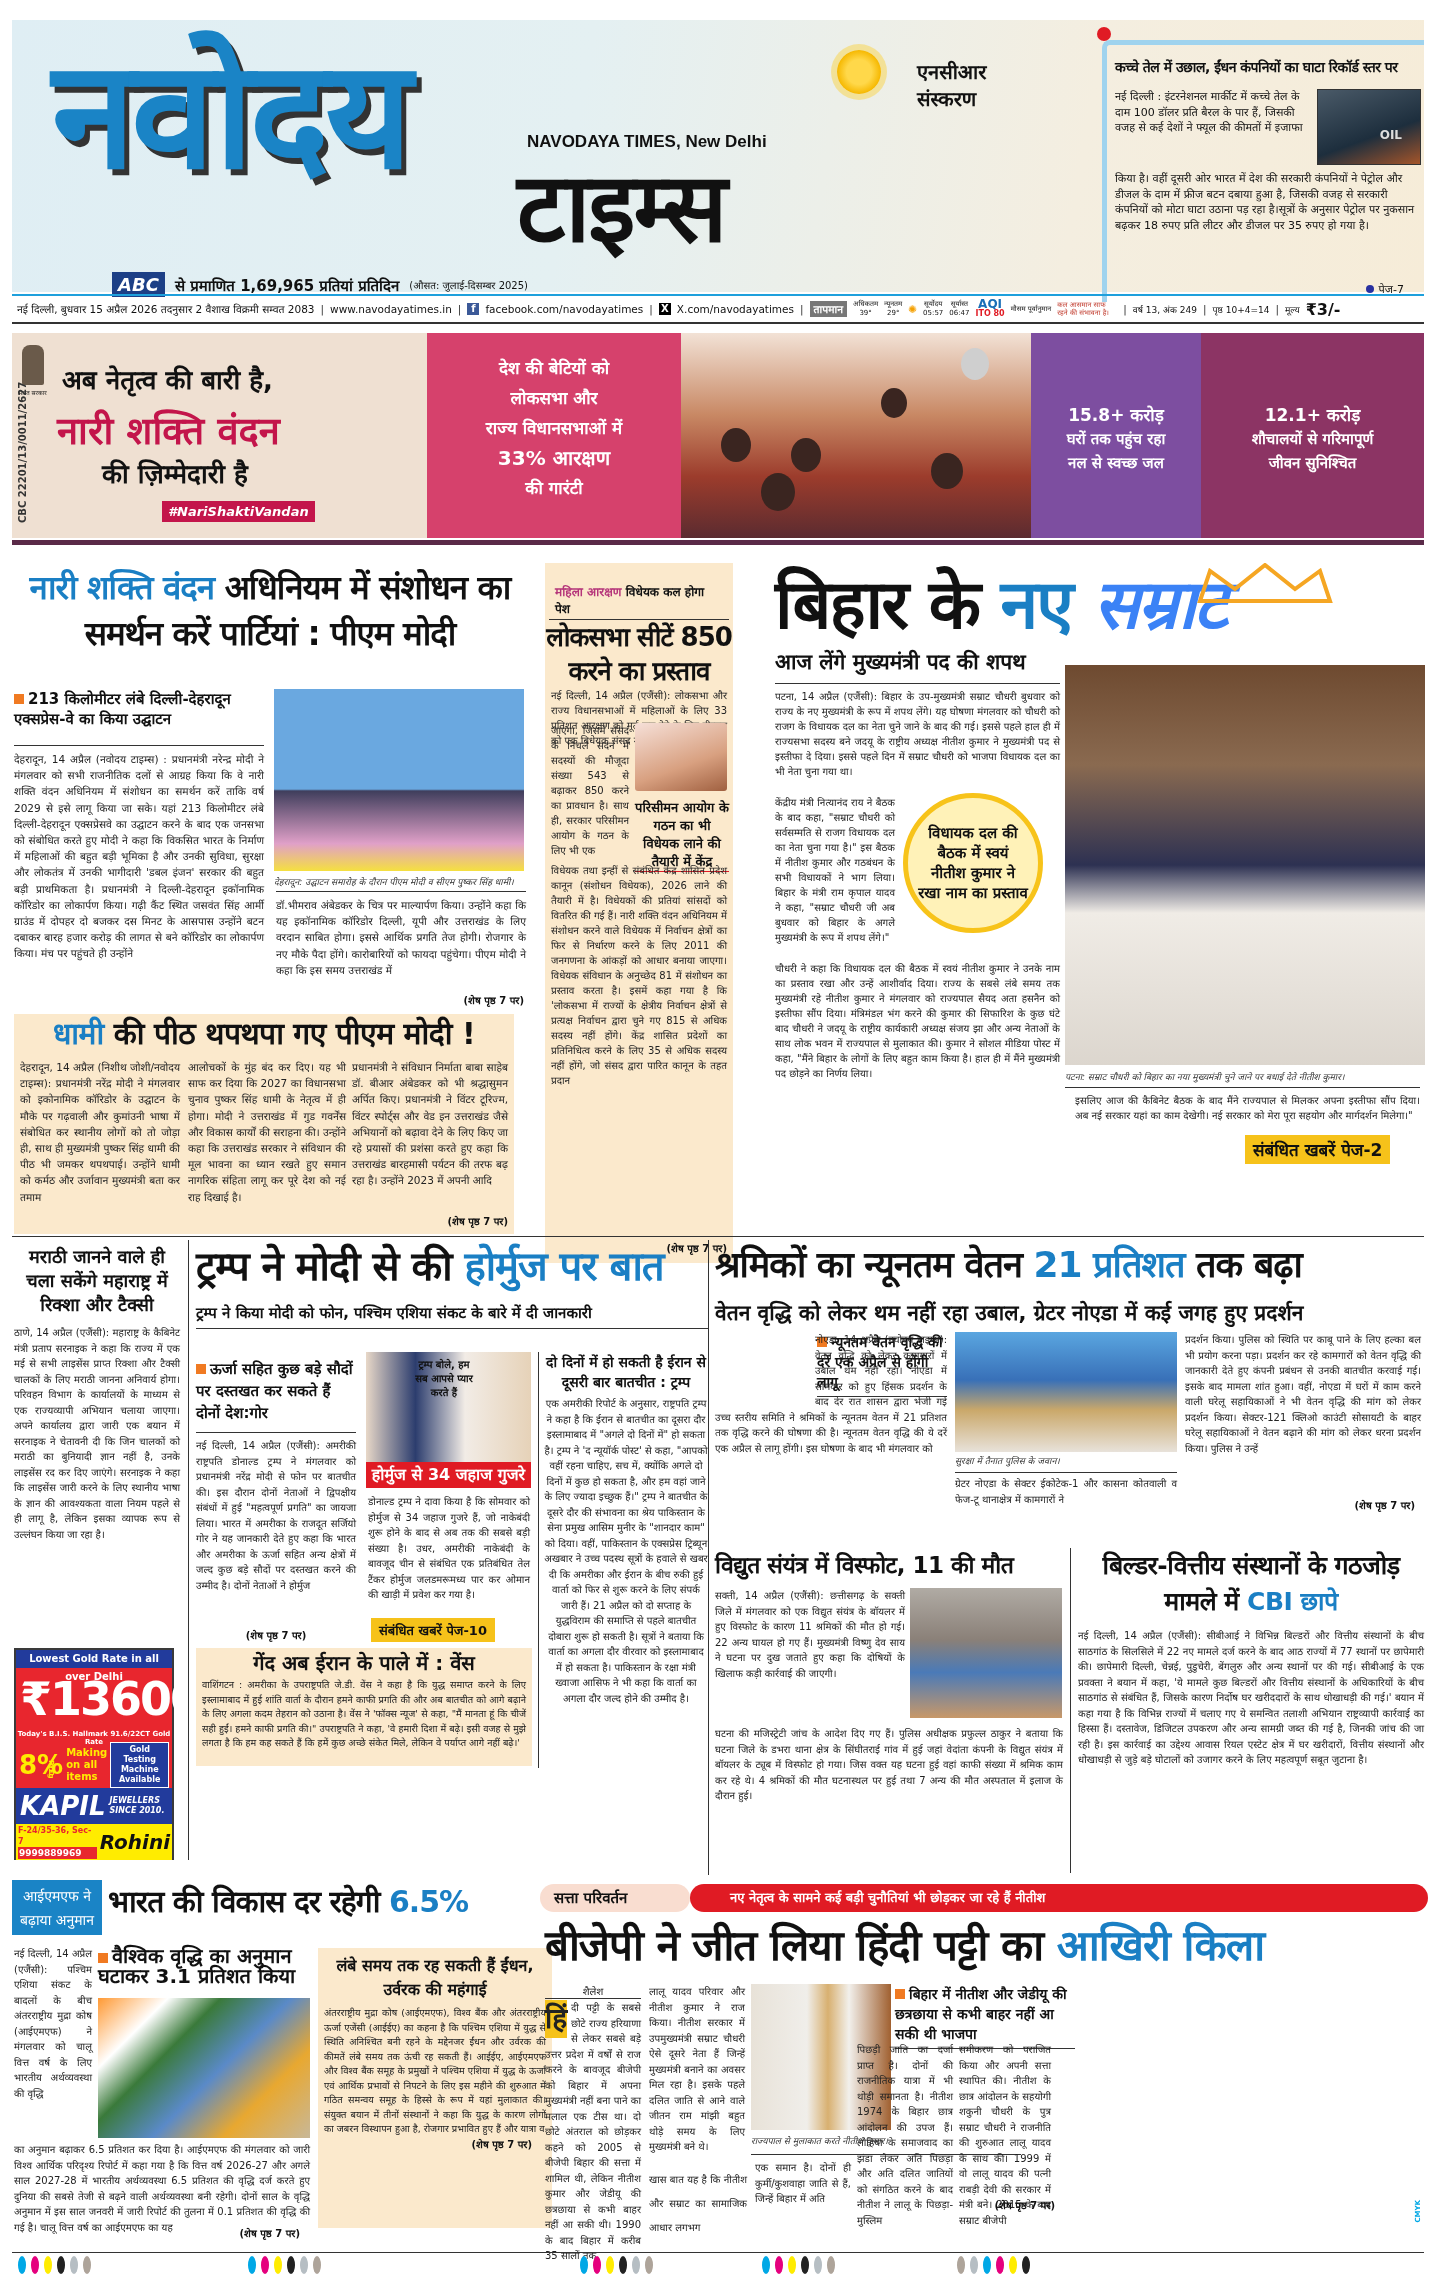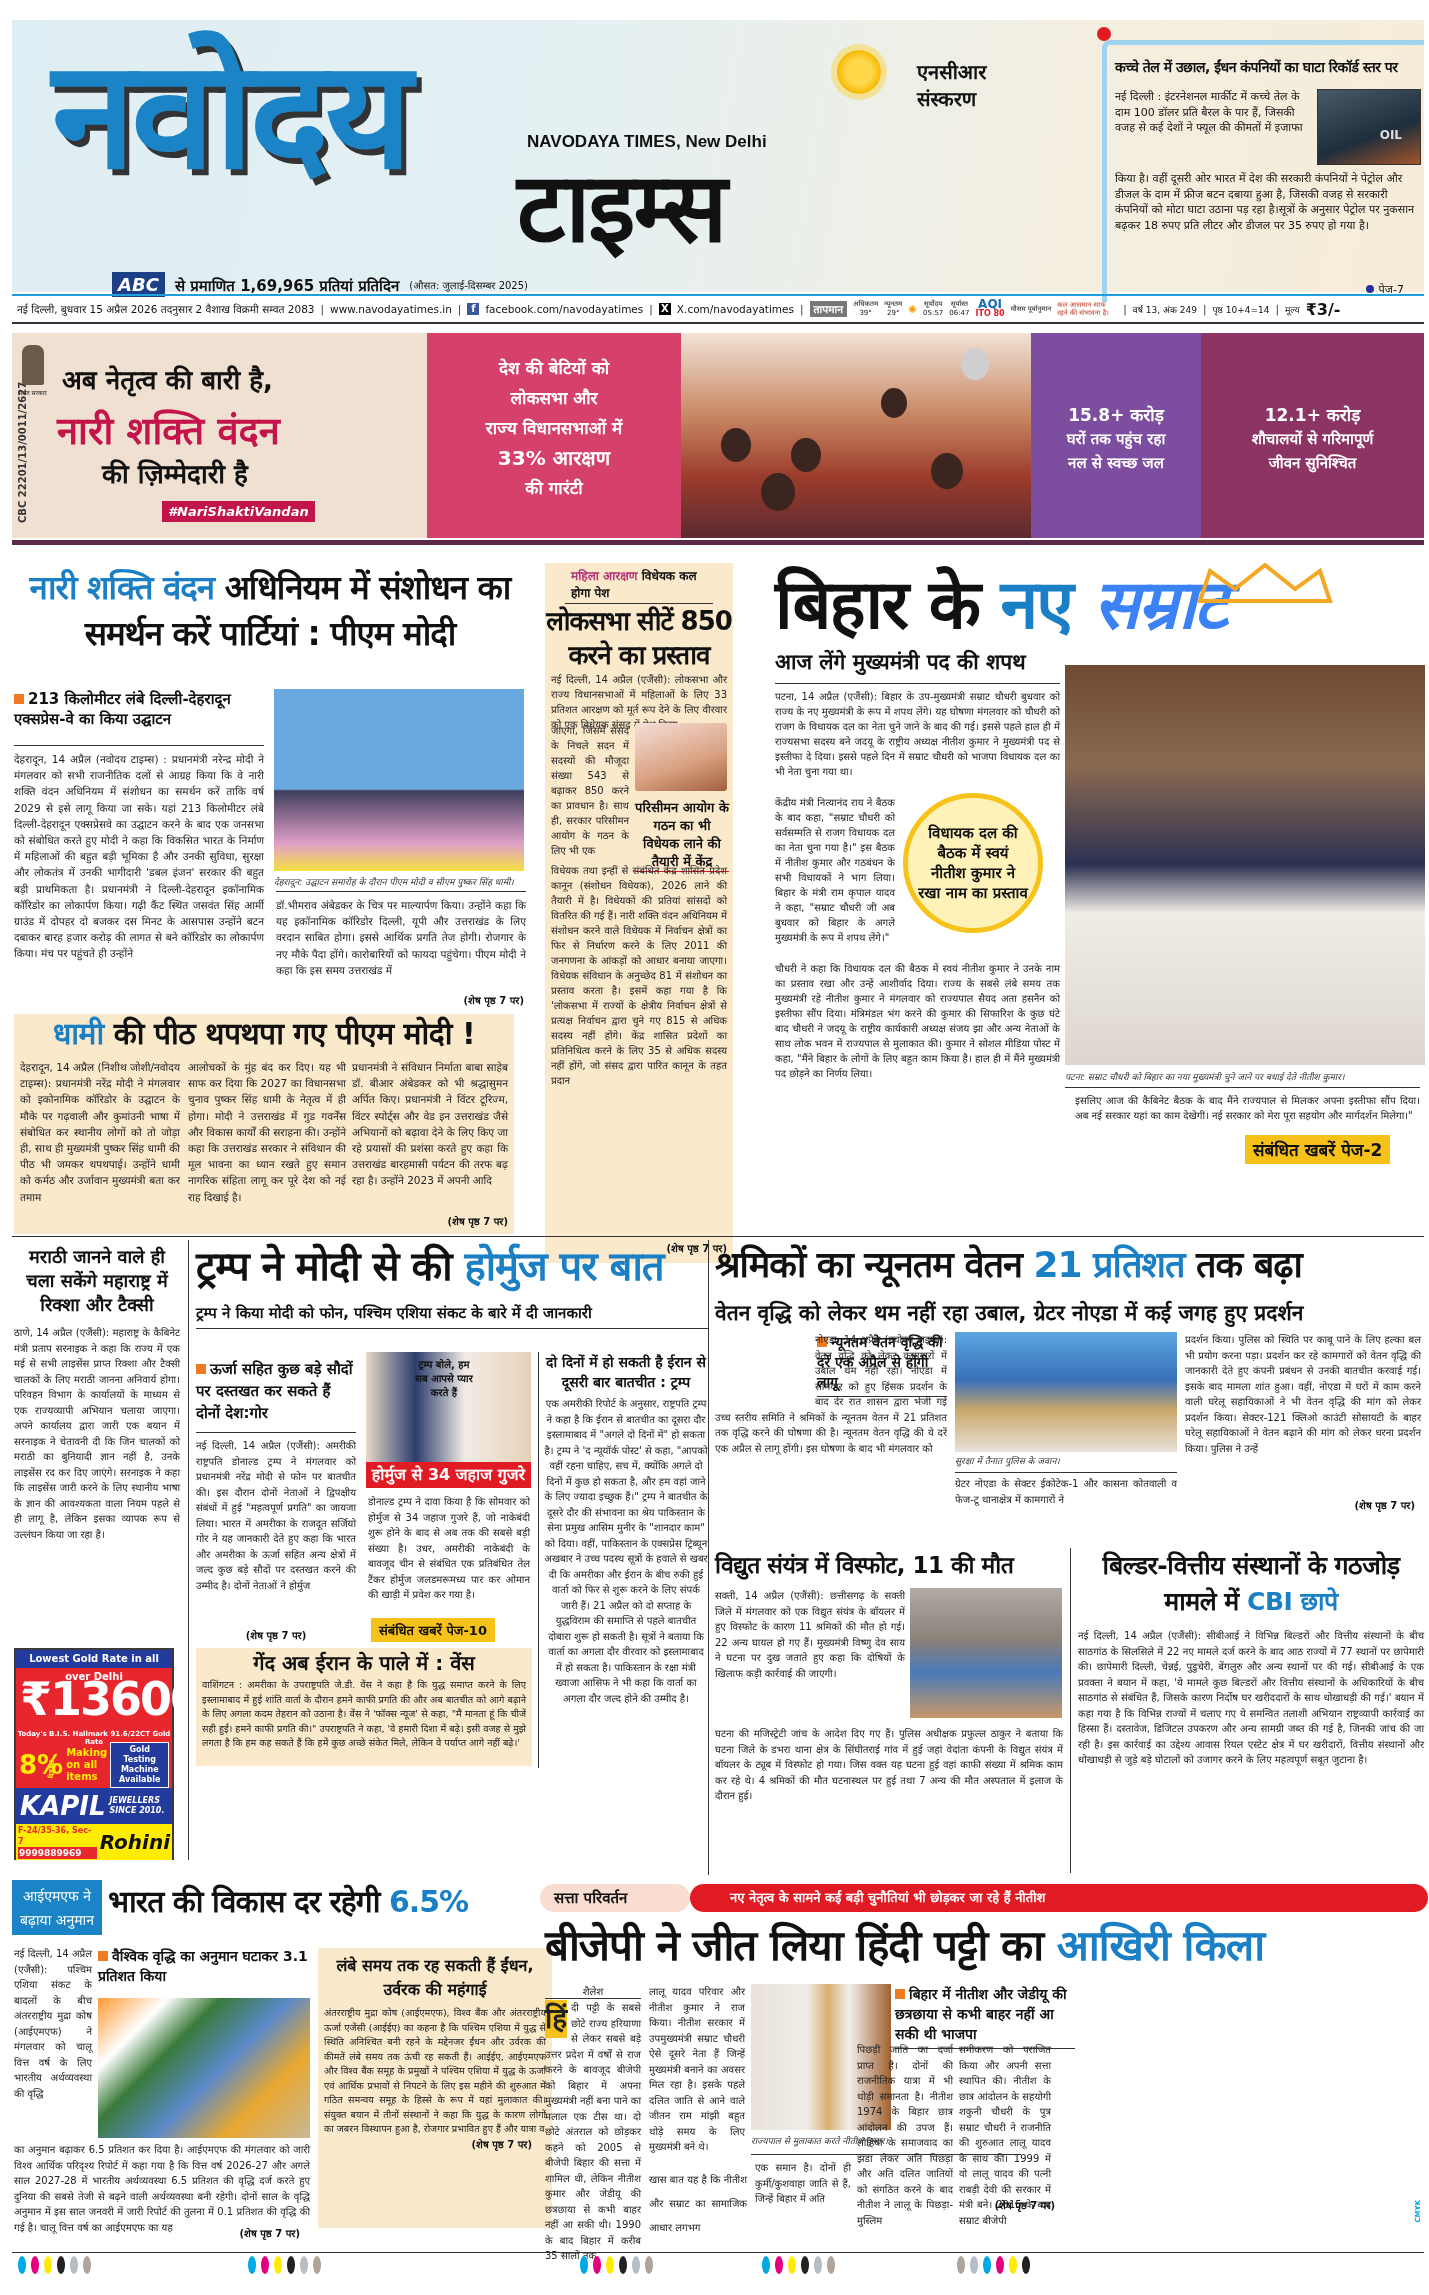--- a/index.html
+++ b/index.html
@@ -207,21 +207,21 @@
   <div style="font-size:30px;font-weight:bold;text-align:center;line-height:40px;letter-spacing:-.5px">
     <span class="blue">धामी</span> <span>की पीठ थपथपा गए पीएम मोदी !</span>
   </div>
   <div class="abs body" style="left:6px;top:45px;width:160px">देहरादून, 14 अप्रैल (निशीथ जोशी/नवोदय टाइम्स): प्रधानमंत्री नरेंद्र मोदी ने मंगलवार को इकोनामिक कॉरिडोर के उद्घाटन के मौके पर गढ़वाली और कुमांउनी भाषा में संबोधित कर स्थानीय लोगों को तो जोड़ा ही, साथ ही मुख्यमंत्री पुष्कर सिंह धामी की पीठ भी जमकर थपथपाई। उन्होंने धामी को कर्मठ और उर्जावान मुख्यमंत्री बता कर तमाम</div>
   <div class="abs body" style="left:174px;top:45px;width:158px">आलोचकों के मुंह बंद कर दिए। यह भी साफ कर दिया कि 2027 का विधानसभा चुनाव पुष्कर सिंह धामी के नेतृत्व में ही होगा। मोदी ने उत्तराखंड में गुड गवर्नेंस और विकास कार्यों की सराहना की। उन्होंने कहा कि उत्तराखंड सरकार ने संविधान की मूल भावना का ध्यान रखते हुए समान नागरिक संहिता लागू कर पूरे देश को नई राह दिखाई है।</div>
   <div class="abs body" style="left:338px;top:45px;width:156px">प्रधानमंत्री ने संविधान निर्माता बाबा साहेब डॉ. बीआर अंबेडकर को भी श्रद्धासुमन अर्पित किए। प्रधानमंत्री ने विंटर टूरिज्म, विंटर स्पोर्ट्स और वेड इन उत्तराखंड जैसे अभियानों को बढ़ावा देने के लिए किए जा रहे प्रयासों की प्रशंसा करते हुए कहा कि उत्तराखंड बारहमासी पर्यटन की तरफ बढ़ रहा है। उन्होंने 2023 में अपनी आदि</div>
   <div class="abs shesh" style="left:394px;top:200px;width:100px">(शेष पृष्ठ 7 पर)</div>
 </div>
 
 <div class="abs mahila-box">
-  <div style="font-size:12px;font-weight:bold;padding:4px 6px 2px;border-bottom:1px solid #333;margin:0 20px"><span style="color:#b5357a">महिला आरक्षण</span> <span>विधेयक कल होगा पेश</span></div>
+  <div style="font-size:12px;font-weight:bold;padding:20px 6px 2px;border-bottom:1px solid #333;margin:0 4px"><span style="color:#b5357a">महिला आरक्षण</span> <span>विधेयक कल होगा पेश</span></div>
   <div style="font-size:26px;font-weight:bold;text-align:center;line-height:34px;letter-spacing:-1px">लोकसभा सीटें 850 करने का प्रस्ताव</div>
   <div class="body" style="padding:0 6px;font-size:10px;line-height:15px">नई दिल्ली, 14 अप्रैल (एजैंसी): लोकसभा और राज्य विधानसभाओं में महिलाओं के लिए 33 प्रतिशत आरक्षण को मूर्त रूप देने के लिए वीरवार को एक विधेयक संसद में पेश किया</div>
   <div class="abs body" style="left:6px;top:160px;width:78px;font-size:10px;line-height:15px">जाएगा, जिसमें संसद के निचले सदन में सदस्यों की मौजूदा संख्या 543 से बढ़ाकर 850 करने का प्रावधान है। साथ ही, सरकार परिसीमन आयोग के गठन के लिए भी एक</div>
   <div class="abs" style="left:90px;top:160px;width:92px;height:68px;background:linear-gradient(160deg,#f6e0d8,#d8a080 60%,#a06040);border-radius:3px"></div>
   <div class="abs" style="left:90px;top:236px;width:94px;font-size:13px;font-weight:bold;line-height:18px;text-align:center;border-bottom:1.5px solid #e01b24">परिसीमन आयोग के गठन का भी विधेयक लाने की तैयारी में केंद्र</div>
   <div class="abs body" style="left:6px;top:300px;width:176px;font-size:10px;line-height:15px">विधेयक तथा इन्हीं से संबंधित केंद्र शासित प्रदेश कानून (संशोधन विधेयक), 2026 लाने की तैयारी में है। विधेयकों की प्रतियां सांसदों को वितरित की गई हैं। नारी शक्ति वंदन अधिनियम में संशोधन करने वाले विधेयक में निर्वाचन क्षेत्रों का फिर से निर्धारण करने के लिए 2011 की जनगणना के आंकड़ों को आधार बनाया जाएगा। विधेयक संविधान के अनुच्छेद 81 में संशोधन का प्रस्ताव करता है। इसमें कहा गया है कि 'लोकसभा में राज्यों के क्षेत्रीय निर्वाचन क्षेत्रों से प्रत्यक्ष निर्वाचन द्वारा चुने गए 815 से अधिक सदस्य नहीं होंगे। केंद्र शासित प्रदेशों का प्रतिनिधित्व करने के लिए 35 से अधिक सदस्य नहीं होंगे, जो संसद द्वारा पारित कानून के तहत प्रदान</div>
   <div class="abs shesh" style="left:90px;top:678px;width:92px">(शेष पृष्ठ 7 पर)</div>
 </div>
 
 <div class="abs" style="left:775px;top:565px;width:650px;height:670px">
@@ -324,21 +324,21 @@
 
 <div class="abs" style="left:1078px;top:1548px;width:346px;height:330px">
   <div style="font-size:25px;font-weight:bold;letter-spacing:-.5px;line-height:36px;text-align:center"><span>बिल्डर-वित्तीय संस्थानों के गठजोड़ मामले में</span> <span class="blue">CBI छापे</span></div>
   <div class="body" style="margin-top:8px;font-size:10px;line-height:15.5px">नई दिल्ली, 14 अप्रैल (एजैंसी): सीबीआई ने विभिन्न बिल्डरों और वित्तीय संस्थानों के बीच साठगांठ के सिलसिले में 22 नए मामले दर्ज करने के बाद आठ राज्यों में 77 स्थानों पर छापेमारी की। छापेमारी दिल्ली, चेन्नई, पुडुचेरी, बेंगलुरु और अन्य स्थानों पर की गई। सीबीआई के एक प्रवक्ता ने बयान में कहा, 'ये मामले कुछ बिल्डरों और वित्तीय संस्थानों के अधिकारियों के बीच साठगांठ से संबंधित हैं, जिसके कारण निर्दोष घर खरीददारों के साथ धोखाधड़ी की गई।' बयान में कहा गया है कि विभिन्न राज्यों में चलाए गए ये समन्वित तलाशी अभियान राष्ट्रव्यापी कार्रवाई का हिस्सा हैं। दस्तावेज, डिजिटल उपकरण और अन्य सामग्री जब्त की गई है, जिनकी जांच की जा रही है। इस कार्रवाई का उद्देश्य आवास रियल एस्टेट क्षेत्र में घर खरीदारों, वित्तीय संस्थानों और धोखाधड़ी से जुड़े बड़े घोटालों को उजागर करने के लिए महत्वपूर्ण सबूत जुटाना है।</div>
 </div>
 
 <div class="abs imf-tag">आईएमएफ ने बढ़ाया अनुमान</div>
 <div class="abs" style="left:108px;top:1880px;font-size:30px;font-weight:bold;letter-spacing:-1px;white-space:nowrap"><span>भारत की विकास दर रहेगी</span> <span class="blue">6.5%</span></div>
 <div class="abs" style="left:14px;top:1946px;width:300px;height:300px">
   <div class="abs body" style="left:0;top:0;width:78px;font-size:10px;line-height:15.5px">नई दिल्ली, 14 अप्रैल (एजैंसी): पश्चिम एशिया संकट के बादलों के बीच अंतरराष्ट्रीय मुद्रा कोष (आईएमएफ) ने मंगलवार को चालू वित्त वर्ष के लिए भारतीय अर्थव्यवस्था की वृद्धि</div>
-  <div class="abs sub sq" style="left:84px;top:0;width:210px;font-size:14px;line-height:20px;border-bottom:1.5px solid #333;padding-bottom:13px">वैश्विक वृद्धि का अनुमान घटाकर 3.1 प्रतिशत किया</div>
+  <div class="abs sub sq" style="left:84px;top:0;width:210px;font-size:20px;line-height:20px;border-bottom:1.5px solid #333;padding-bottom:13px">वैश्विक वृद्धि का अनुमान घटाकर 3.1 प्रतिशत किया</div>
   <div class="abs" style="left:84px;top:52px;width:212px;height:140px;background:linear-gradient(135deg,#ff9933 0%,#fff 20%,#3a7a3a 35%,#5a8ac8 55%,#e8a830 75%,#c8b898 100%)"></div>
   <div class="abs body" style="left:0;top:196px;width:296px;font-size:10px;line-height:15.5px">का अनुमान बढ़ाकर 6.5 प्रतिशत कर दिया है। आईएमएफ की मंगलवार को जारी विश्व आर्थिक परिदृश्य रिपोर्ट में कहा गया है कि वित्त वर्ष 2026-27 और अगले साल 2027-28 में भारतीय अर्थव्यवस्था 6.5 प्रतिशत की वृद्धि दर्ज करते हुए दुनिया की सबसे तेजी से बढ़ने वाली अर्थव्यवस्था बनी रहेगी। दोनों साल के वृद्धि अनुमान में इस साल जनवरी में जारी रिपोर्ट की तुलना में 0.1 प्रतिशत की वृद्धि की गई है। चालू वित्त वर्ष का आईएमएफ का यह</div>
 </div>
 <div class="abs shesh" style="left:200px;top:2226px;width:100px">(शेष पृष्ठ 7 पर)</div>
 <div class="abs" style="left:318px;top:1948px;width:234px;height:280px;background:#fbe9cc">
   <div style="font-size:16px;font-weight:bold;text-align:center;line-height:24px;padding-top:6px">लंबे समय तक रह सकती हैं ईंधन, उर्वरक की महंगाई</div>
   <div class="body" style="padding:4px 6px 0;font-size:9.5px;line-height:14.5px">अंतरराष्ट्रीय मुद्रा कोष (आईएमएफ), विश्व बैंक और अंतरराष्ट्रीय ऊर्जा एजेंसी (आईईए) का कहना है कि पश्चिम एशिया में युद्ध से स्थिति अनिश्चित बनी रहने के मद्देनजर ईंधन और उर्वरक की कीमतें लंबे समय तक ऊंची रह सकती हैं। आईईए, आईएमएफ और विश्व बैंक समूह के प्रमुखों ने पश्चिम एशिया में युद्ध के ऊर्जा एवं आर्थिक प्रभावों से निपटने के लिए इस महीने की शुरुआत में गठित समन्वय समूह के हिस्से के रूप में यहां मुलाकात की। संयुक्त बयान में तीनों संस्थानों ने कहा कि युद्ध के कारण लोगों का जबरन विस्थापन हुआ है, रोजगार प्रभावित हुए हैं और यात्रा व</div>
   <div class="shesh" style="padding-right:20px">(शेष पृष्ठ 7 पर)</div>
 </div>
 

